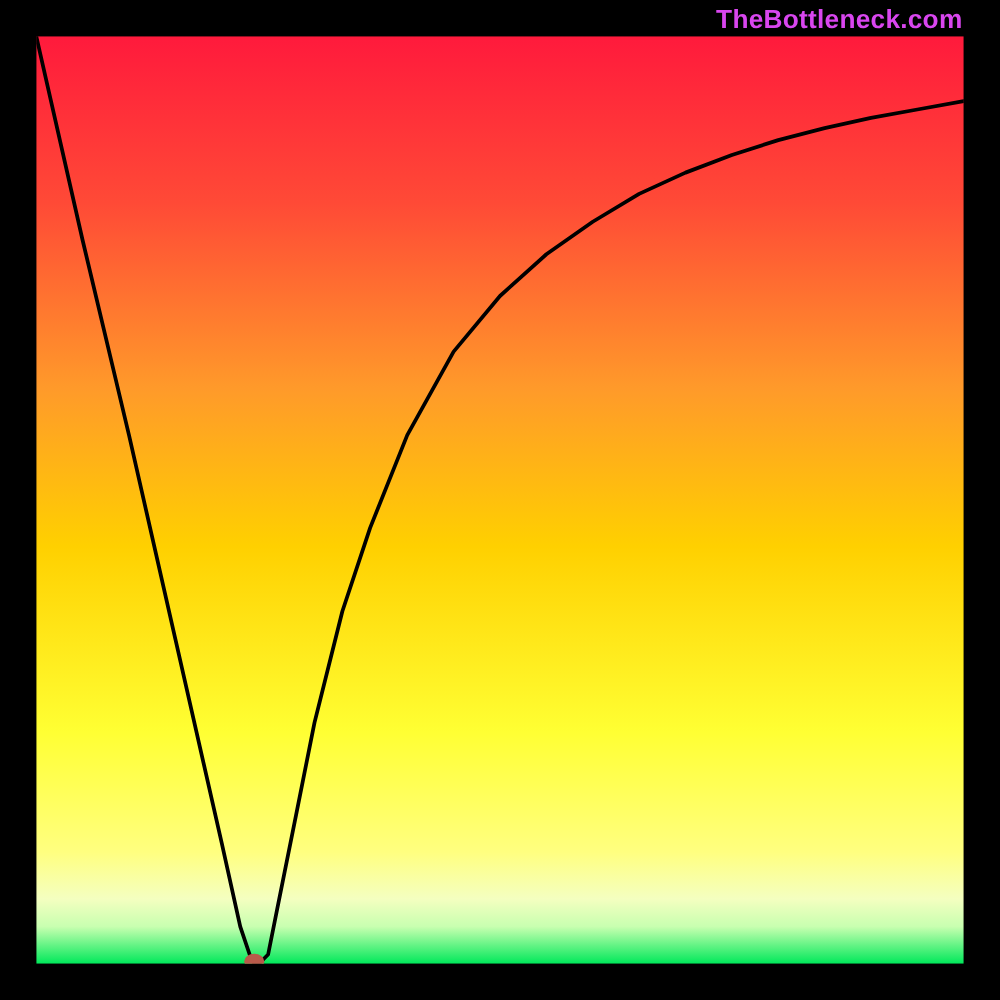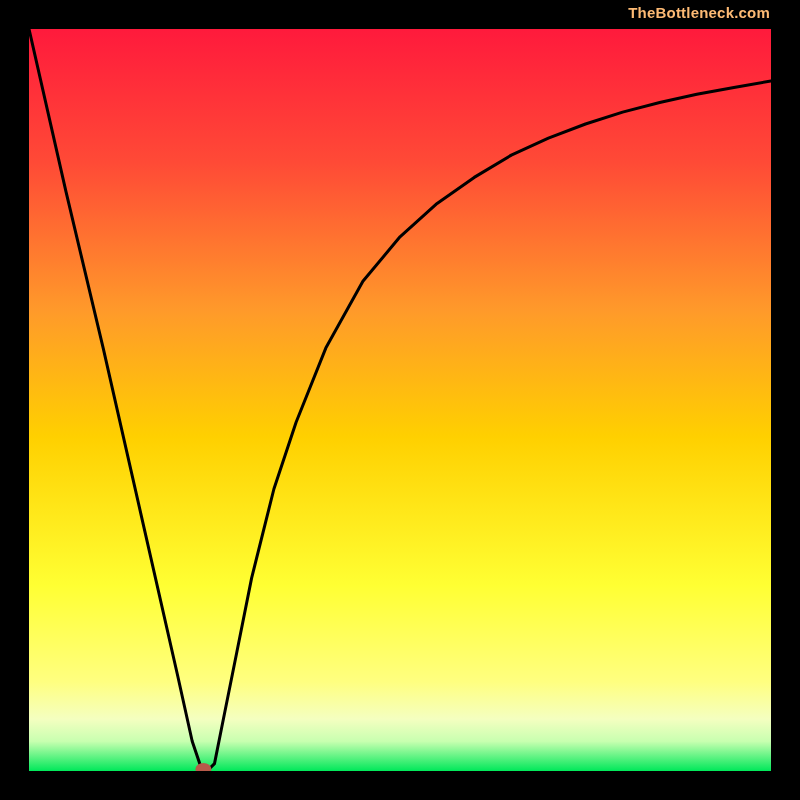--- a/index.html
+++ b/index.html
@@ -23,22 +23,22 @@
     position: absolute;
     left: 29px;
     top: 29px;
     width: 742px;
     height: 742px;
   }
   .attribution {
     position: absolute;
     top: 4px;
     right: 30px;
-    color: #fdba74;
-    font-size: 15px;
+    color: #d946ef;
+    font-size: 21px;
     font-weight: bold;
     letter-spacing: 0.2px;
   }
 </style>
 </head>
 <body>
 
 <div class="frame">
 
   <svg class="plot" viewBox="0 0 742 742" preserveAspectRatio="none">

